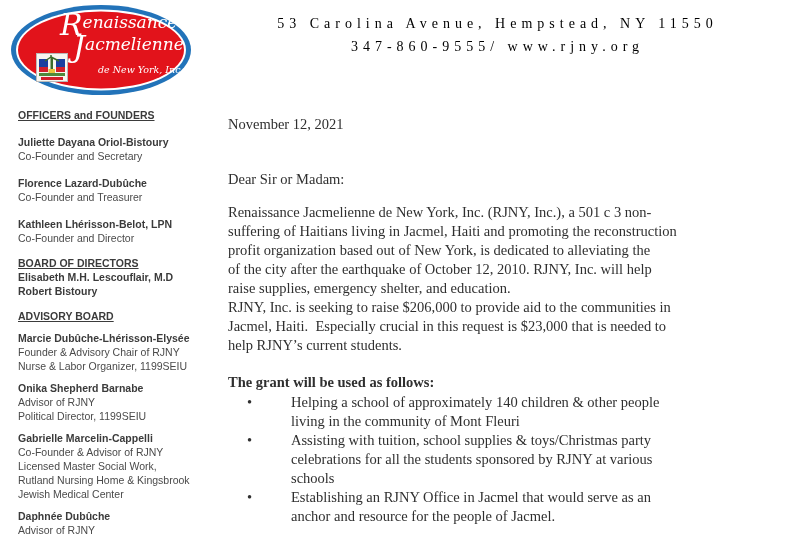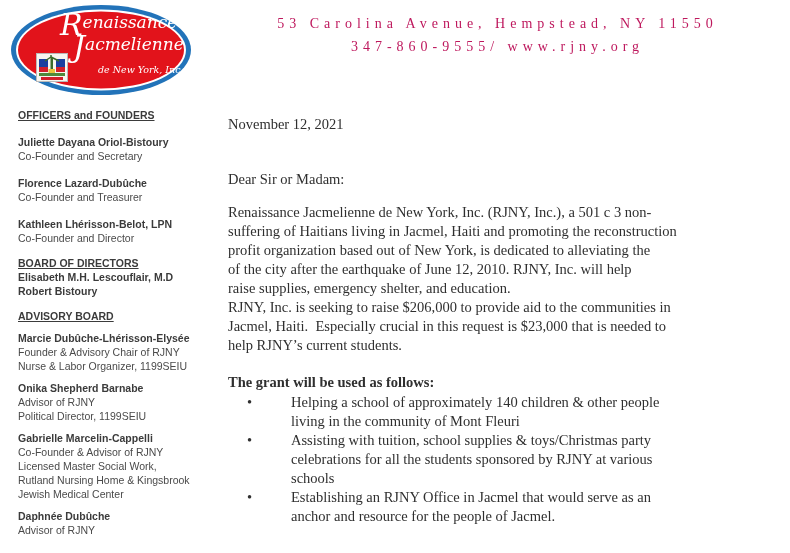--- a/index.html
+++ b/index.html
@@ -12,21 +12,21 @@
   .logo-text { position:absolute; color:#ffffff; font-family:"DejaVu Serif",serif;
                font-style:italic; white-space:nowrap; }
   .logo-line1 { left:50px; top:6px;  font-size:17px; }
   .logo-line2 { left:63px; top:28px; font-size:17px; }
   .logo-cap   { font-size:30px; line-height:1; vertical-align:-7px; }
   .logo-line3 { left:88px; top:60px; font-size:9.5px; }
   .coat { position:absolute; left:26px; top:49px; }
 
   
   .address { position:absolute; left:225px; top:12px; width:545px; text-align:center;
-             color:#be185d; font-size:14px; letter-spacing:5px; line-height:23px;
+             color:#000000; font-size:14px; letter-spacing:5px; line-height:23px;
              white-space:nowrap; }
 
   
   .sidebar { position:absolute; left:18px; top:108px; width:202px;
              font-family:"Liberation Sans",sans-serif; font-size:10.5px;
              line-height:14px; color:#4a4a4a; }
   .side-section + .side-section { margin-top:11px; }
   .side-heading { font-weight:bold; text-decoration:underline; color:#3b3b3b; }
   .entry { margin-top:13px; }
   .side-section.tight .entry { margin-top:0; }
@@ -138,21 +138,21 @@
   <div class="letter">
 
     <div class="date">November 12, 2021</div>
 
     <div class="salutation">Dear Sir or Madam:</div>
 
     <div class="para1">
       <span class="line">Renaissance Jacmelienne de New York, Inc. (RJNY, Inc.), a 501 c 3 non-</span>
       <span class="line">suffering of Haitians living in Jacmel, Haiti and promoting the reconstruction</span>
       <span class="line">profit organization based out of New York, is dedicated to alleviating the</span>
-      <span class="line">of the city after the earthquake of June 12, 2010. RJNY, Inc. will help</span>
+      <span class="line">of the city after the earthquake of October 12, 2010. RJNY, Inc. will help</span>
       <span class="line">raise supplies, emergency shelter, and education.</span>
     </div>
 
     <div class="para2">
       <span class="line">RJNY, Inc. is seeking to raise $206,000 to provide aid to the communities in</span>
       <span class="line">Jacmel, Haiti.  Especially crucial in this request is $23,000 that is needed to</span>
       <span class="line">help RJNY’s current students.</span>
     </div>
 
     <div class="grant-heading">The grant will be used as follows:</div>

